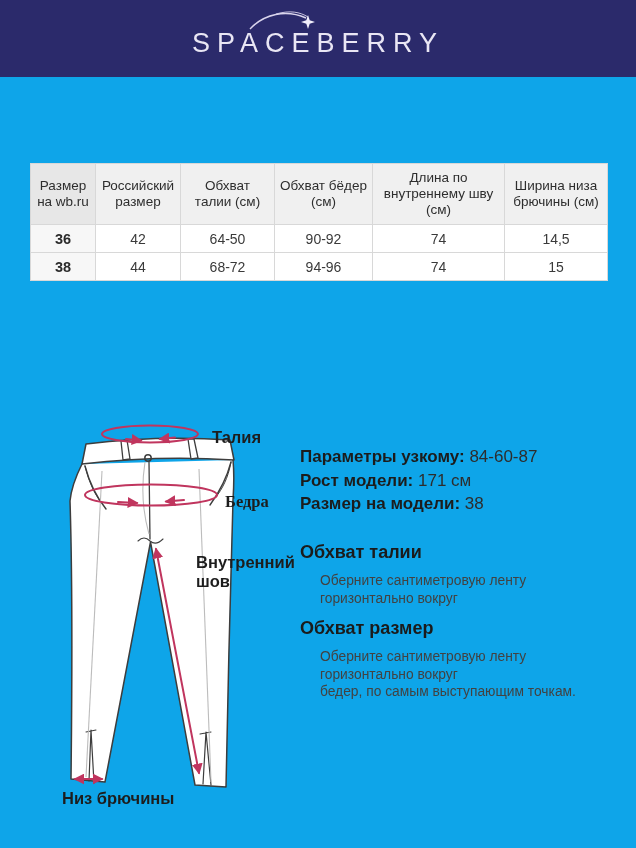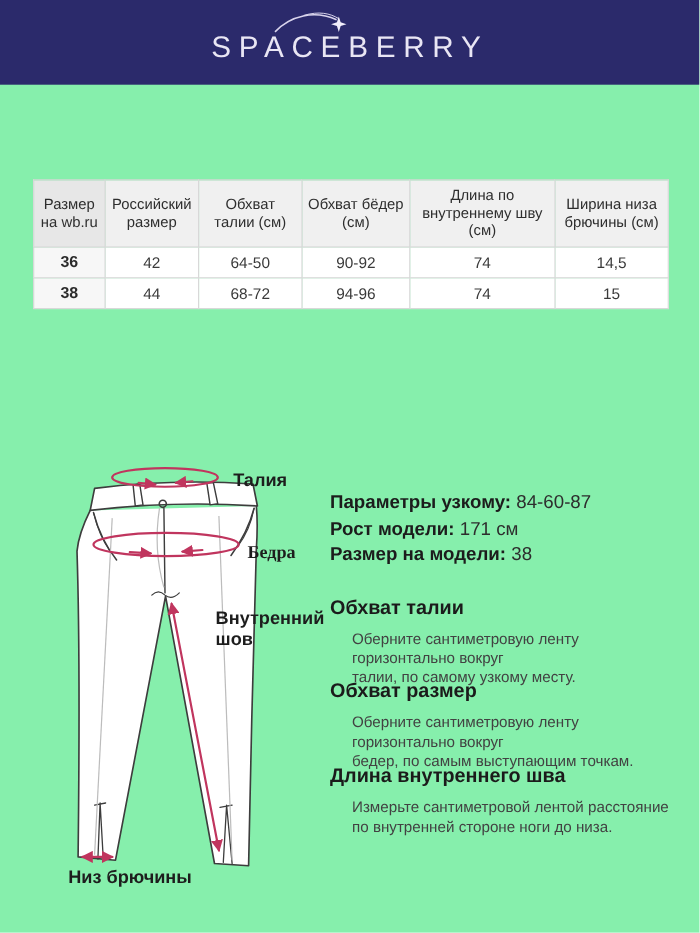--- a/index.html
+++ b/index.html
@@ -1,18 +1,18 @@
 <!DOCTYPE html>
 <html><head>
 <meta charset="utf-8">
 <style>
   * { margin:0; padding:0; box-sizing:border-box; }
   html,body { background:#ffffff; }
   body { font-family:"Liberation Sans", sans-serif; }
-  .page { position:relative; width:636px; height:848px; background:#86efac; overflow:hidden; margin:0 auto; }
+  .page { position:relative; width:636px; height:848px; background:#0ea5e9; overflow:hidden; margin:0 auto; }
 
   
   .banner { position:absolute; left:0; top:0; width:636px; height:77px;
             display:flex; align-items:center; justify-content:center; }
   .logo { position:relative; color:#e9e6f4; font-size:27px; letter-spacing:7px;
           font-weight:400; padding-top:10px; }
   .logo-star { position:absolute; left:56px; top:-12px; }
 
   
   .size-table { position:absolute; left:30px; top:163px; width:577px;
@@ -163,29 +163,23 @@
       </div>
       <div class="model-row">
         <span class="lbl">Размер на модели:</span>
         <span class="val">38</span>
       </div>
     </div>
 
     <div class="guide-section s0">
       <h3>Обхват талии</h3>
       <div class="guide-line">Оберните сантиметровую ленту горизонтально вокруг</div>
-      <div class="guide-line">талии, по самому узкому месту.</div>
     </div>
 
     <div class="guide-section s1">
       <h3>Обхват размер</h3>
       <div class="guide-line">Оберните сантиметровую ленту горизонтально вокруг</div>
       <div class="guide-line">бедер, по самым выступающим точкам.</div>
     </div>
 
-    <div class="guide-section s2">
-      <h3>Длина внутреннего шва</h3>
-      <div class="guide-line">Измерьте сантиметровой лентой расстояние</div>
-      <div class="guide-line">по внутренней стороне ноги до низа.</div>
-    </div>
 
   </div>
 </div>
 
 </body></html>

